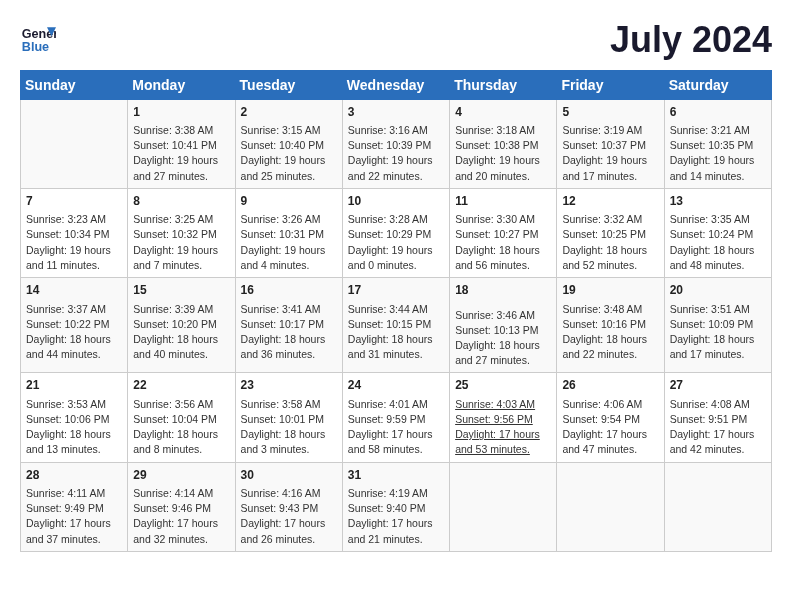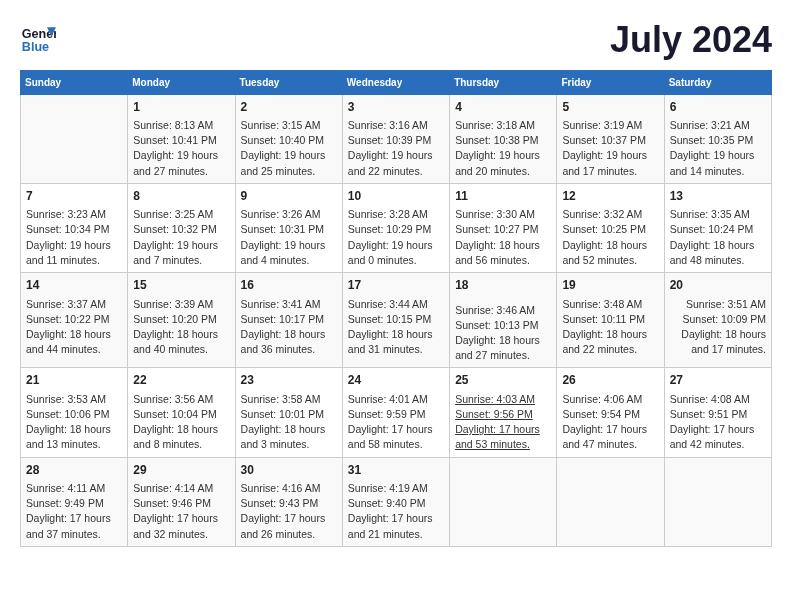--- a/index.html
+++ b/index.html
@@ -42,21 +42,21 @@
     table {
       width: 100%;
       border-collapse: collapse;
       font-size: 11px;
     }
     thead tr th {
       background: #2a6ebb;
       color: #fff;
       padding: 6px 4px;
       text-align: left;
-      font-size: 10px;
+      font-size: 14px;
       font-weight: bold;
       border: 1px solid #2a6ebb;
     }
     tbody tr td {
       border: 1px solid #ccc;
       padding: 4px 5px;
       vertical-align: top;
       color: #222;
       line-height: 1.45;
       min-height: 80px;
@@ -105,21 +105,21 @@
         <th>Thursday</th>
         <th>Friday</th>
         <th>Saturday</th>
       </tr>
   </thead>
   <tbody id="calendar-body">
   <tr>
         <td></td>
         <td>
           <span class="day-num">1</span>
-          <div class="day-info" style="white-space: pre-line;">Sunrise: 8:13 AM
+          <div class="day-info" style="white-space: pre-line;">Sunrise: 3:38 AM
 Sunset: 10:41 PM
 Daylight: 19 hours
 and 27 minutes.</div>
         </td>
         <td>
           <span class="day-num">2</span>
           <div class="day-info" style="white-space: pre-line;">Sunrise: 3:15 AM
 Sunset: 10:40 PM
 Daylight: 19 hours
 and 25 minutes.</div>
@@ -236,27 +236,27 @@
         <td>
           <span class="day-num">18</span>
           <div class="day-info" style="white-space: pre-line; margin-top: 8px;">Sunrise: 3:46 AM
 Sunset: 10:13 PM
 Daylight: 18 hours
 and 27 minutes.</div>
         </td>
         <td>
           <span class="day-num">19</span>
           <div class="day-info" style="white-space: pre-line;">Sunrise: 3:48 AM
-Sunset: 10:11 PM
+Sunset: 10:16 PM
 Daylight: 18 hours
 and 22 minutes.</div>
         </td>
         <td>
           <span class="day-num">20</span>
-          <div class="day-info" style="white-space: pre-line; text-align: right;">Sunrise: 3:51 AM
+          <div class="day-info" style="white-space: pre-line;">Sunrise: 3:51 AM
 Sunset: 10:09 PM
 Daylight: 18 hours
 and 17 minutes.</div>
         </td>
       </tr>
       <tr>
         <td>
           <span class="day-num">21</span>
           <div class="day-info" style="white-space: pre-line;">Sunrise: 3:53 AM
 Sunset: 10:06 PM

